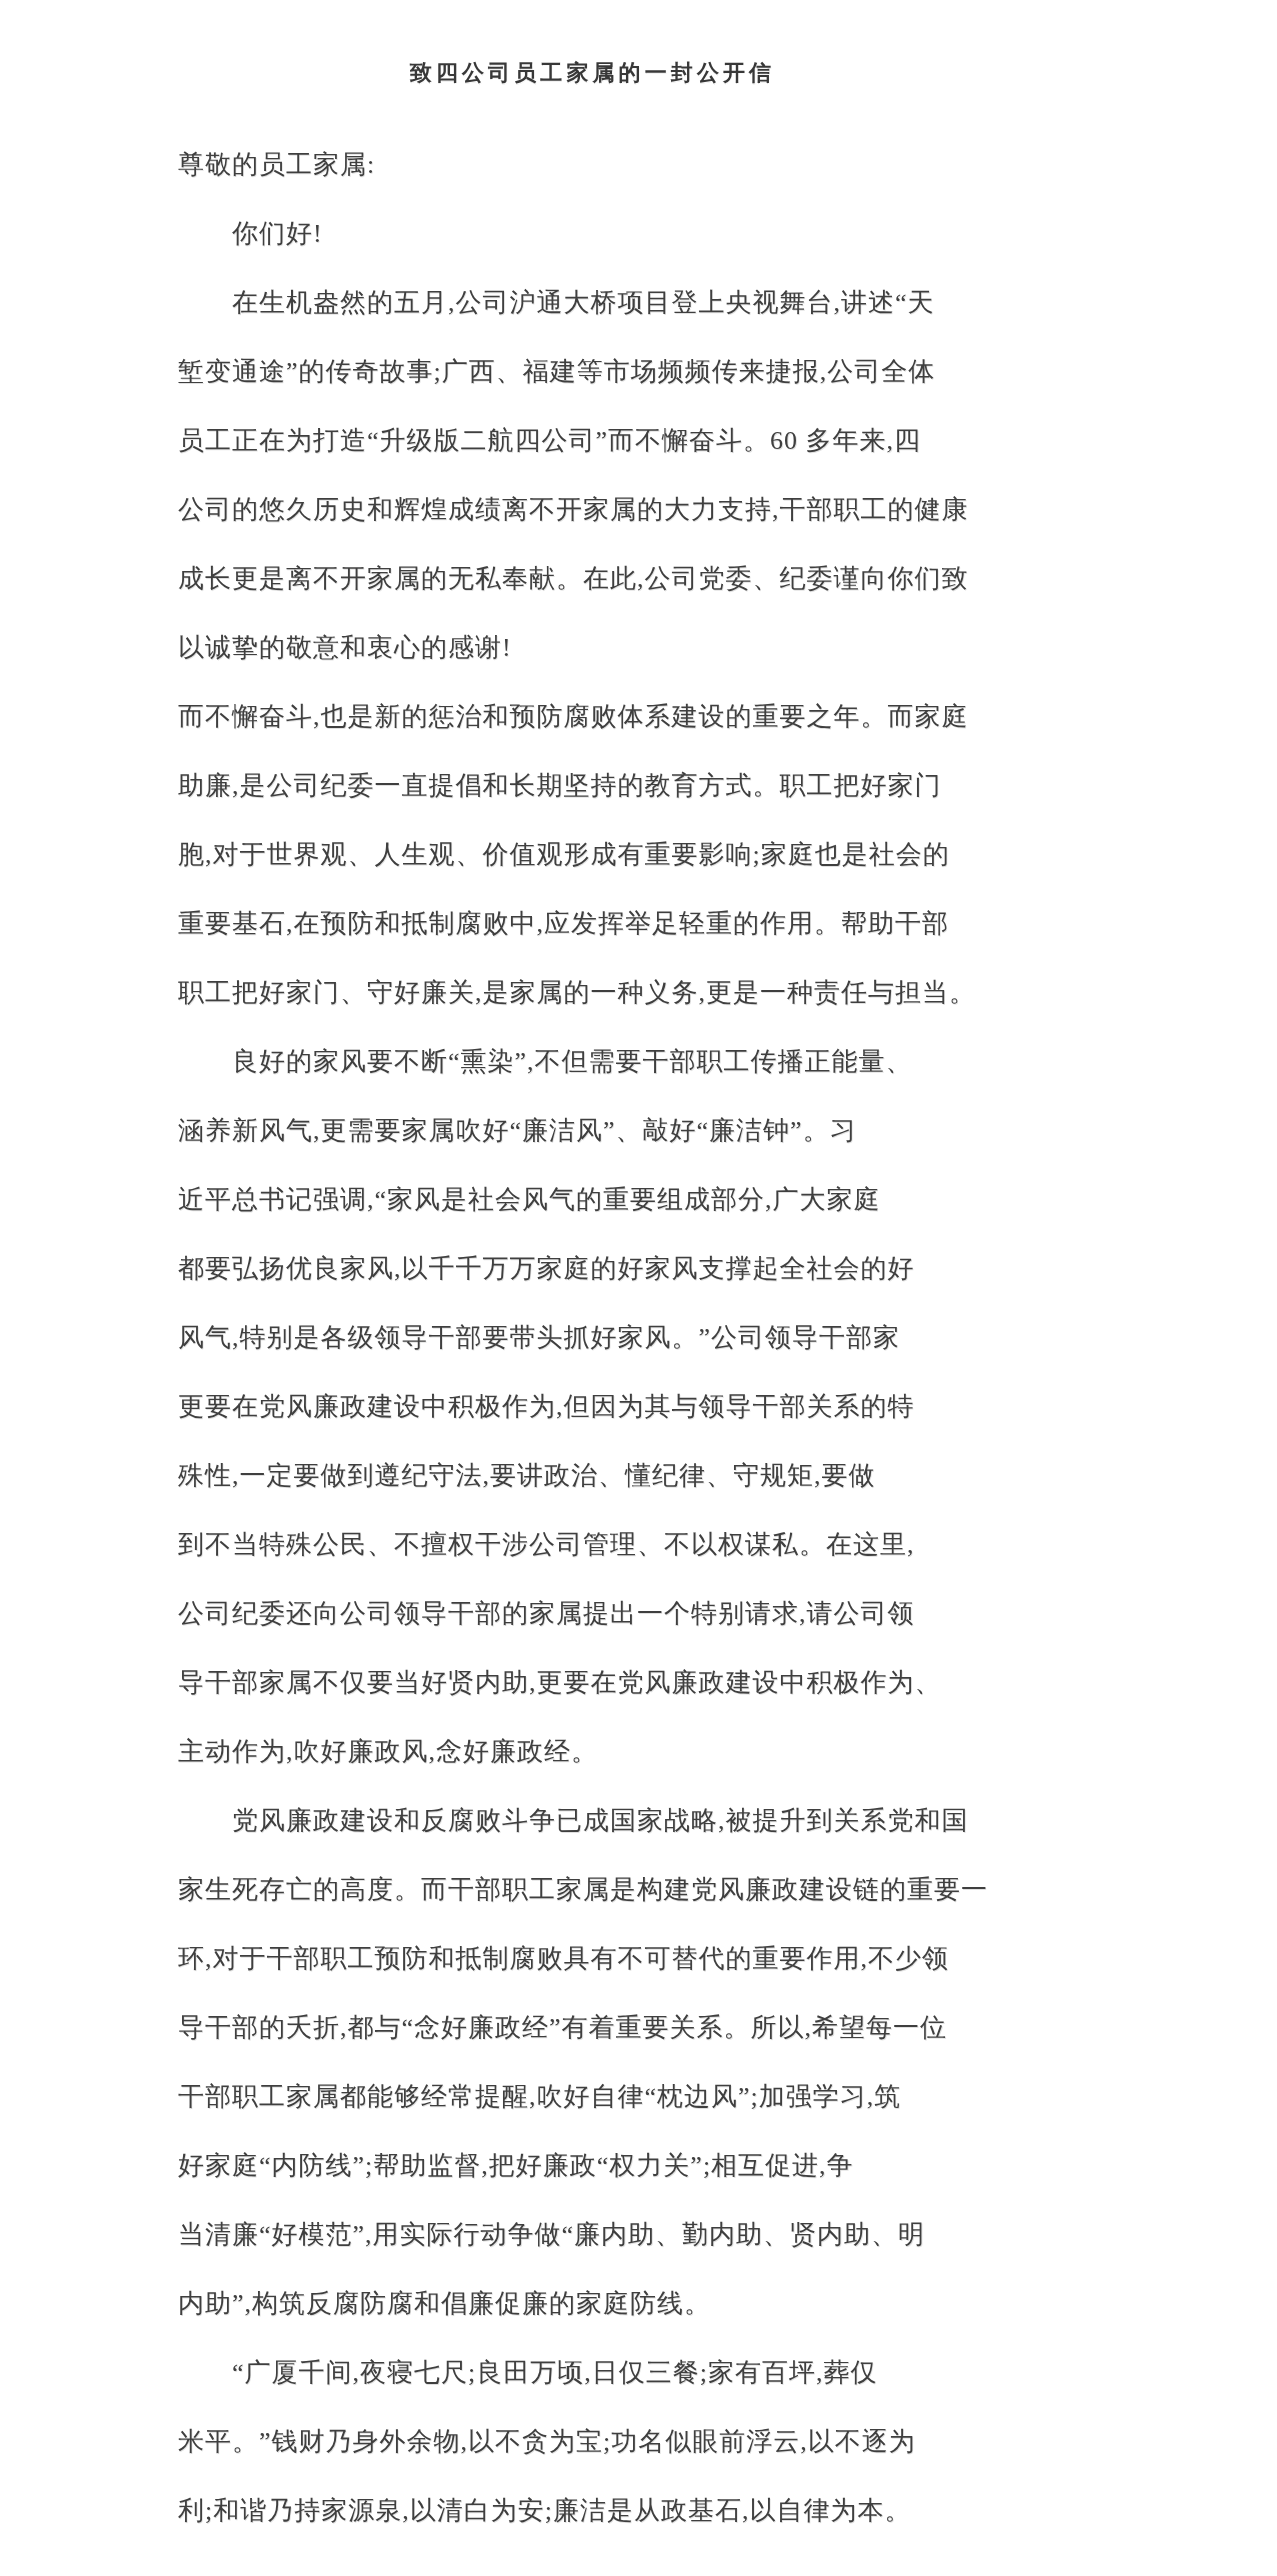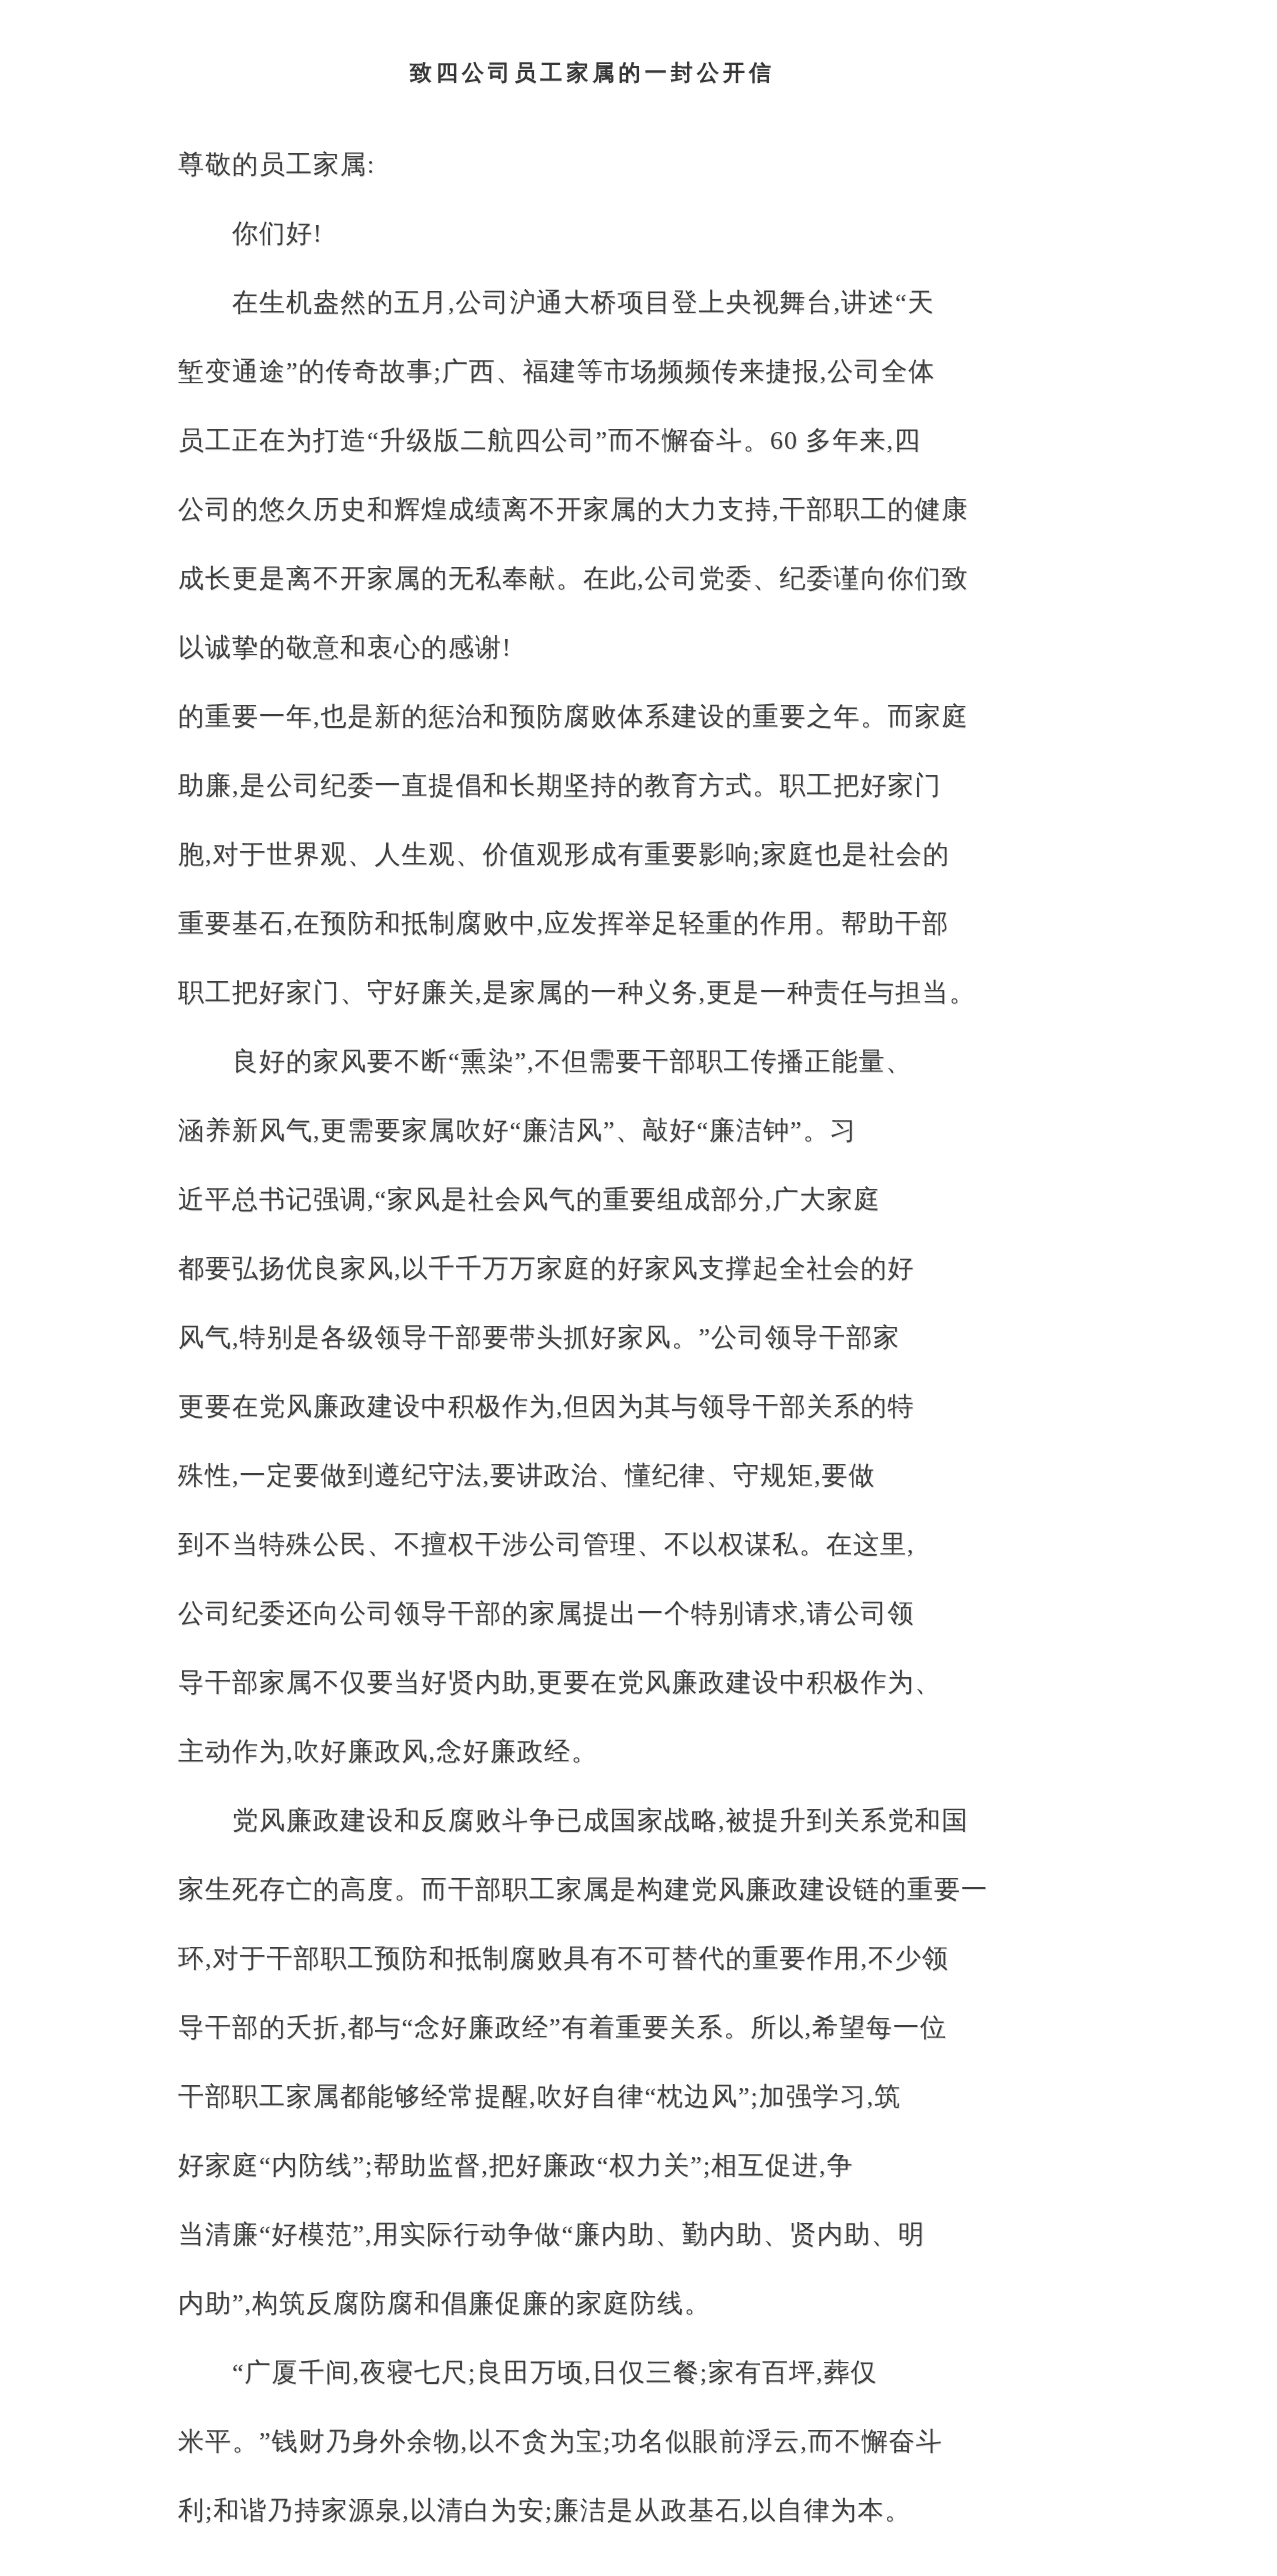--- a/index.html
+++ b/index.html
@@ -50,21 +50,21 @@
 
   <div class="body-lines">
       <div class="line">尊敬的员工家属:</div>
       <div class="line indent">你们好!</div>
       <div class="line indent">在生机盎然的五月,公司沪通大桥项目登上央视舞台,讲述“天</div>
       <div class="line">堑变通途”的传奇故事;广西、福建等市场频频传来捷报,公司全体</div>
       <div class="line">员工正在为打造“升级版二航四公司”而不懈奋斗。60 多年来,四</div>
       <div class="line">公司的悠久历史和辉煌成绩离不开家属的大力支持,干部职工的健康</div>
       <div class="line">成长更是离不开家属的无私奉献。在此,公司党委、纪委谨向你们致</div>
       <div class="line">以诚挚的敬意和衷心的感谢!</div>
-      <div class="line">的重要一年,也是新的惩治和预防腐败体系建设的重要之年。而家庭</div>
+      <div class="line">而不懈奋斗,也是新的惩治和预防腐败体系建设的重要之年。而家庭</div>
       <div class="line">助廉,是公司纪委一直提倡和长期坚持的教育方式。职工把好家门</div>
       <div class="line">胞,对于世界观、人生观、价值观形成有重要影响;家庭也是社会的</div>
       <div class="line">重要基石,在预防和抵制腐败中,应发挥举足轻重的作用。帮助干部</div>
       <div class="line">职工把好家门、守好廉关,是家属的一种义务,更是一种责任与担当。</div>
       <div class="line indent">良好的家风要不断“熏染”,不但需要干部职工传播正能量、</div>
       <div class="line">涵养新风气,更需要家属吹好“廉洁风”、敲好“廉洁钟”。习</div>
       <div class="line">近平总书记强调,“家风是社会风气的重要组成部分,广大家庭</div>
       <div class="line">都要弘扬优良家风,以千千万万家庭的好家风支撑起全社会的好</div>
       <div class="line">风气,特别是各级领导干部要带头抓好家风。”公司领导干部家</div>
       <div class="line">更要在党风廉政建设中积极作为,但因为其与领导干部关系的特</div>
@@ -75,18 +75,18 @@
       <div class="line">主动作为,吹好廉政风,念好廉政经。</div>
       <div class="line indent">党风廉政建设和反腐败斗争已成国家战略,被提升到关系党和国</div>
       <div class="line">家生死存亡的高度。而干部职工家属是构建党风廉政建设链的重要一</div>
       <div class="line">环,对于干部职工预防和抵制腐败具有不可替代的重要作用,不少领</div>
       <div class="line">导干部的夭折,都与“念好廉政经”有着重要关系。所以,希望每一位</div>
       <div class="line">干部职工家属都能够经常提醒,吹好自律“枕边风”;加强学习,筑</div>
       <div class="line">好家庭“内防线”;帮助监督,把好廉政“权力关”;相互促进,争</div>
       <div class="line">当清廉“好模范”,用实际行动争做“廉内助、勤内助、贤内助、明</div>
       <div class="line">内助”,构筑反腐防腐和倡廉促廉的家庭防线。</div>
       <div class="line indent">“广厦千间,夜寝七尺;良田万顷,日仅三餐;家有百坪,葬仅</div>
-      <div class="line">米平。”钱财乃身外余物,以不贪为宝;功名似眼前浮云,而不懈奋斗</div>
+      <div class="line">米平。”钱财乃身外余物,以不贪为宝;功名似眼前浮云,以不逐为</div>
       <div class="line">利;和谐乃持家源泉,以清白为安;廉洁是从政基石,以自律为本。</div>
     </div>
 
 </div>
 
 
 </body></html>

